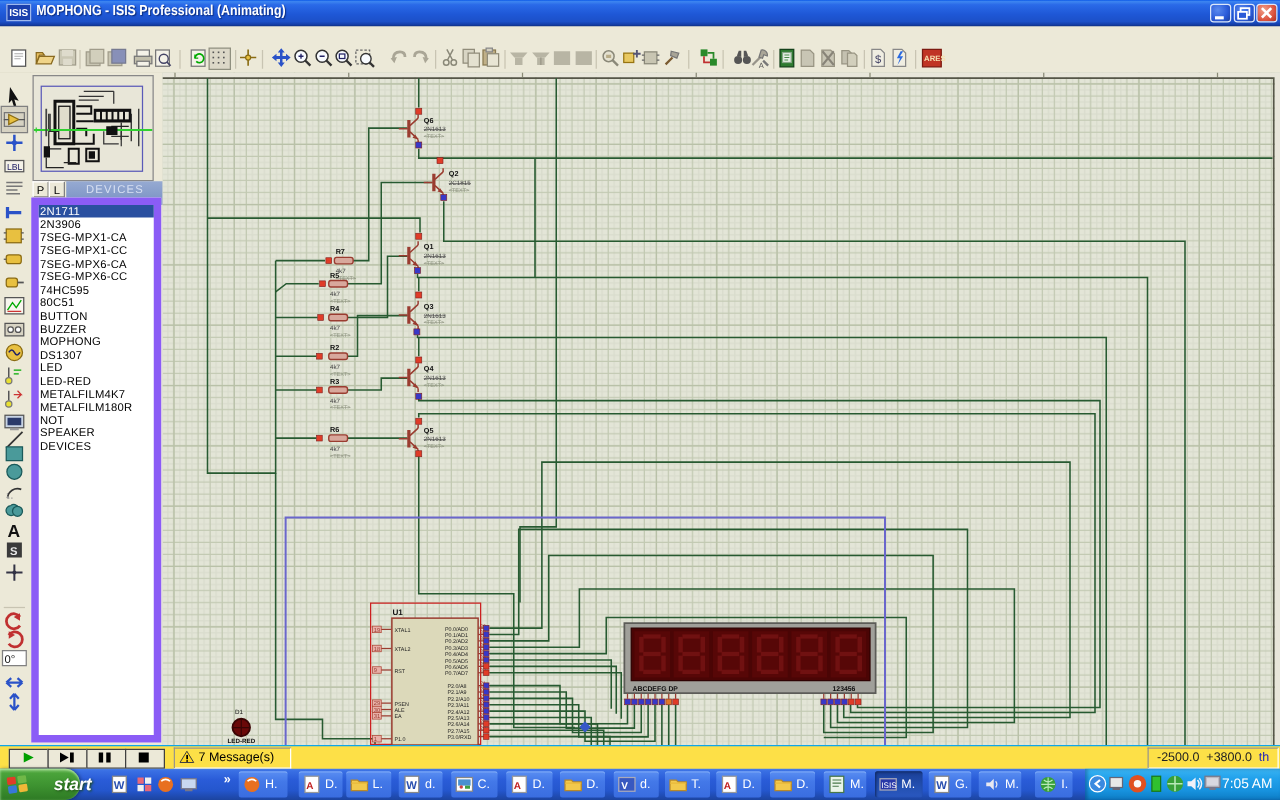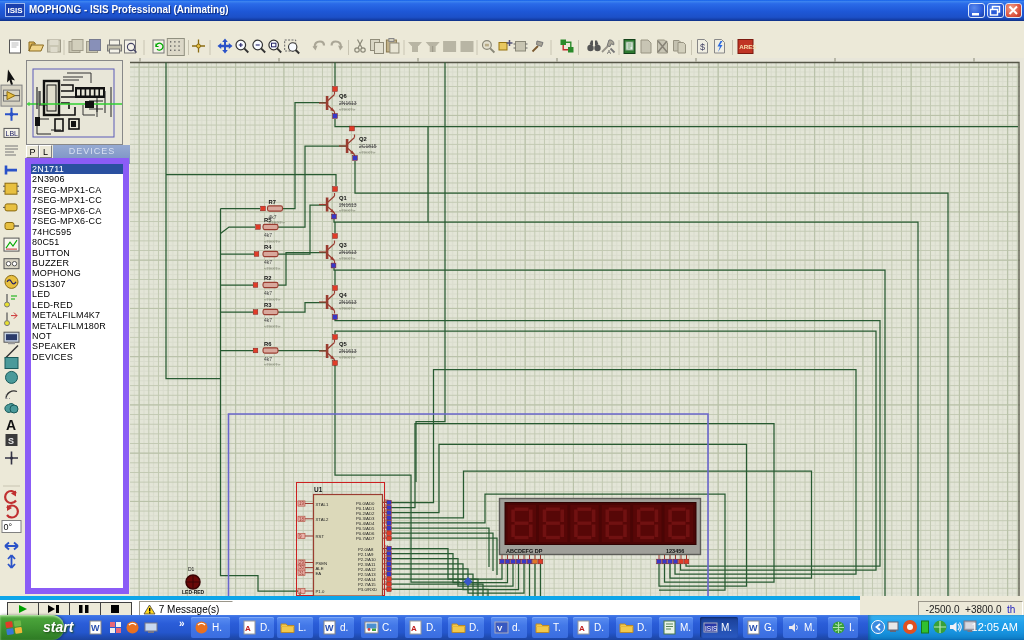--- a/index.html
+++ b/index.html
@@ -20,21 +20,21 @@
 #lefttools{top:58px;left:0;width:24px;height:538px;background:#ece9d8;border-right:1px solid #c8c4b2;}
 #panel{top:58px;left:24px;width:106px;height:538px;background:#ece9d8;}
 #minimap{left:2px;top:2px;width:95px;height:83px;background:#e8e6d8;border:1px solid #888;}
 #plbar{left:1px;top:87px;width:97px;height:13px;}
 .plbtn{position:absolute;top:0;width:13px;height:13px;background:#ece9d8;border:1px solid #fff;border-right-color:#808080;border-bottom-color:#808080;font-size:9px;text-align:center;line-height:12px;color:#000;box-sizing:border-box;}
 #devhdr{position:absolute;left:28px;top:0;width:78px;height:19px;background:linear-gradient(180deg,#96aad2,#7890c2);color:#d8e0f2;font-size:9px;text-align:center;line-height:13px;letter-spacing:1px;}
 #devlist{left:1px;top:100px;width:104px;height:436px;background:#fff;border:6px solid #8b5cf6;box-sizing:border-box;font-size:9px;line-height:10.45px;color:#000;}
 #devlist div{height:10.45px;white-space:nowrap;overflow:hidden;padding-left:1px;letter-spacing:0.2px;}
 #devlist div.sel{background:#2a50a0;color:#fff;}
 #canvas{top:58px;left:130px;width:894px;height:538px;background:#e2e4d6;}
-#statusbar{top:596px;left:0;width:860px;height:19px;background:#ffffff;border-top:4px solid #0ea5e9;font-size:10px;}
+#statusbar{top:596px;left:0;width:1024px;height:19px;background:#fde047;border-top:1px solid #0ea5e9;font-size:10px;}
 .simbtn{position:absolute;top:2px;width:30px;height:14px;background:#ece9d8;border:1px solid #404040;}
 #msgpanel{position:absolute;left:139px;top:1px;width:92px;height:15px;border:1px solid #9a968a;border-bottom-color:#fff;border-right-color:#fff;font-size:10px;line-height:15px;color:#000;}
 #animpanel{position:absolute;left:236px;top:1px;width:672px;height:15px;border:1px solid #9a968a;border-bottom-color:#fff;border-right-color:#fff;font-size:10px;line-height:15px;color:#009020;padding-left:4px;box-sizing:border-box;}
 #coords{position:absolute;left:918px;top:1px;width:103px;height:15px;border:1px solid #9a968a;border-bottom-color:#fff;border-right-color:#fff;color:#222;font-size:10px;line-height:15px;text-align:center;}
 #taskbar{top:615px;left:0;width:1024px;height:25px;background:linear-gradient(180deg,#4a80e8 0%,#3a70e4 6%,#2a5cd8 35%,#2456cd 70%,#1c449f 100%);}
 #startbtn{left:0;top:0;width:64px;height:25px;border-radius:0 12px 12px 0;
 background:linear-gradient(180deg,#6fba5e 0%,#4aa33a 15%,#3d9230 55%,#2e7a24 100%);
 box-shadow:inset 0 1px 2px #b8e8a8, 1px 0 3px rgba(0,0,0,.4);color:#fff;font-style:italic;font-weight:bold;font-size:14px;line-height:25px;text-shadow:1px 1px 2px #1c4a14;}
 .tbtn{position:absolute;top:2px;height:21px;border-radius:2px;background:linear-gradient(180deg,#5a8ef2 0%,#4378e8 40%,#3a6de0 100%);box-shadow:inset 0 1px 0 #7ca8f6;color:#fff;font-size:10px;line-height:21px;}
 .tbtn.active{background:linear-gradient(180deg,#1a3f96 0%,#2451b2 60%,#2a58c0 100%);box-shadow:inset 1px 1px 2px #102a66;}
@@ -944,16 +944,16 @@
         </svg>
         <svg style="position:absolute;left:80px;top:4px" width="15" height="16">
           <path d="M2 6 H5 L8.5 3 V13 L5 10 H2 Z" fill="#f0f0f8"></path>
           <path d="M10 5 Q12.5 8 10 11 M11.5 3.5 Q15 8 11.5 12.5" stroke="#f0f0f8" fill="none" stroke-width="1.2"></path>
         </svg>
         <svg style="position:absolute;left:95px;top:5px" width="16" height="15">
           <rect x="1" y="1" width="12" height="9" fill="#b8b8c0" stroke="#778"></rect>
           <rect x="2.5" y="2.5" width="9" height="6" fill="#d8d8e0"></rect>
           <rect x="4.5" y="10" width="5" height="2" fill="#778"></rect>
         </svg>
-        <div id="clock">12:05 AM</div>
+        <div id="clock">7:05 AM</div>
       </div>
     </div>
 </div>
 
 </body></html>

